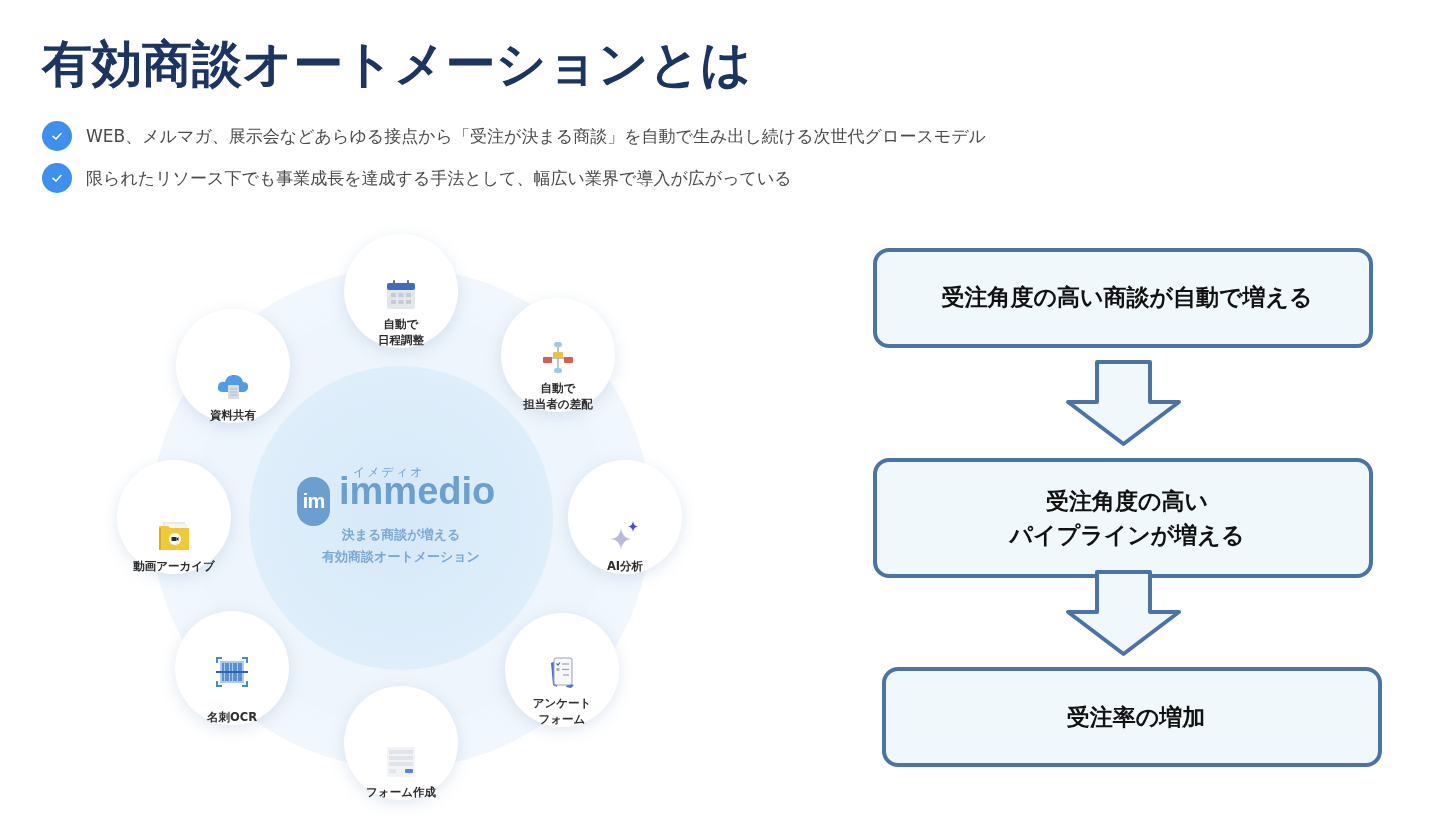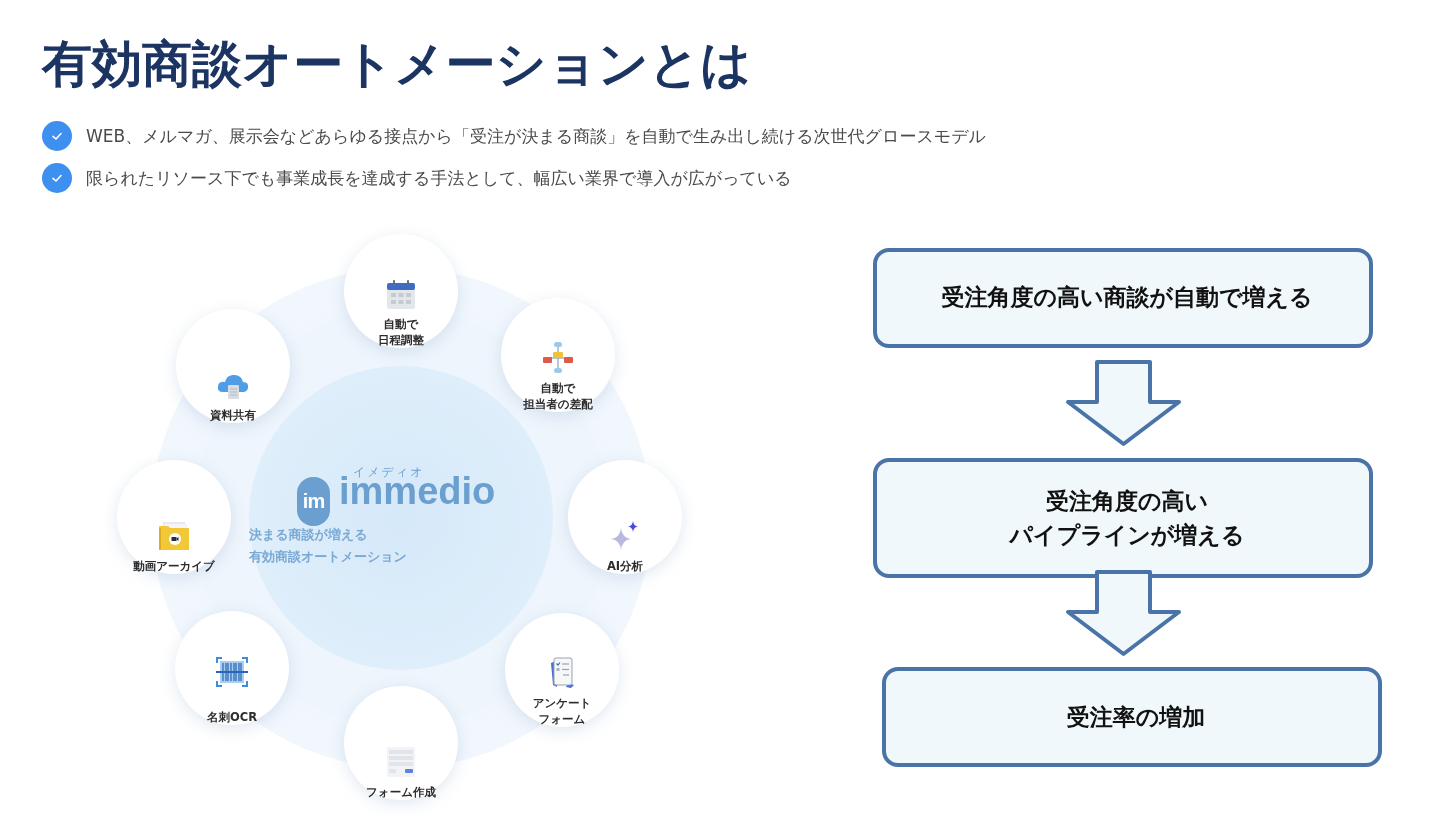--- a/index.html
+++ b/index.html
@@ -45,21 +45,21 @@
     font-family: "Liberation Sans", sans-serif;
   }
   .logo-kana {
     position: absolute; left: 56px; top: 0; font-size: 12px; color: #6a9fd0; letter-spacing: 2px;
   }
   .logo-word {
     position: absolute; left: 42px; top: 6px; font-size: 38px; color: #6a9fd0; font-weight: bold;
     font-family: "Liberation Sans", sans-serif; letter-spacing: 0px;
   }
   .hub-sub {
-    position: absolute; left: 249px; width: 304px; 
+    position: absolute; left: 249px; width: 304px; text-align: center;
     font-size: 13px; font-weight: bold; color: #79a9d4; white-space: nowrap;
   }
 
   .sat {
     position: absolute; width: 114px; height: 114px; border-radius: 50%;
     background: #ffffff; box-shadow: 0 4px 16px rgba(120,150,190,0.22);
     display: flex; flex-direction: column; align-items: center; justify-content: flex-end;
   }
   .sat-icon { width: 36px; height: 36px; margin-bottom: 4px; }
   .sat-label {

